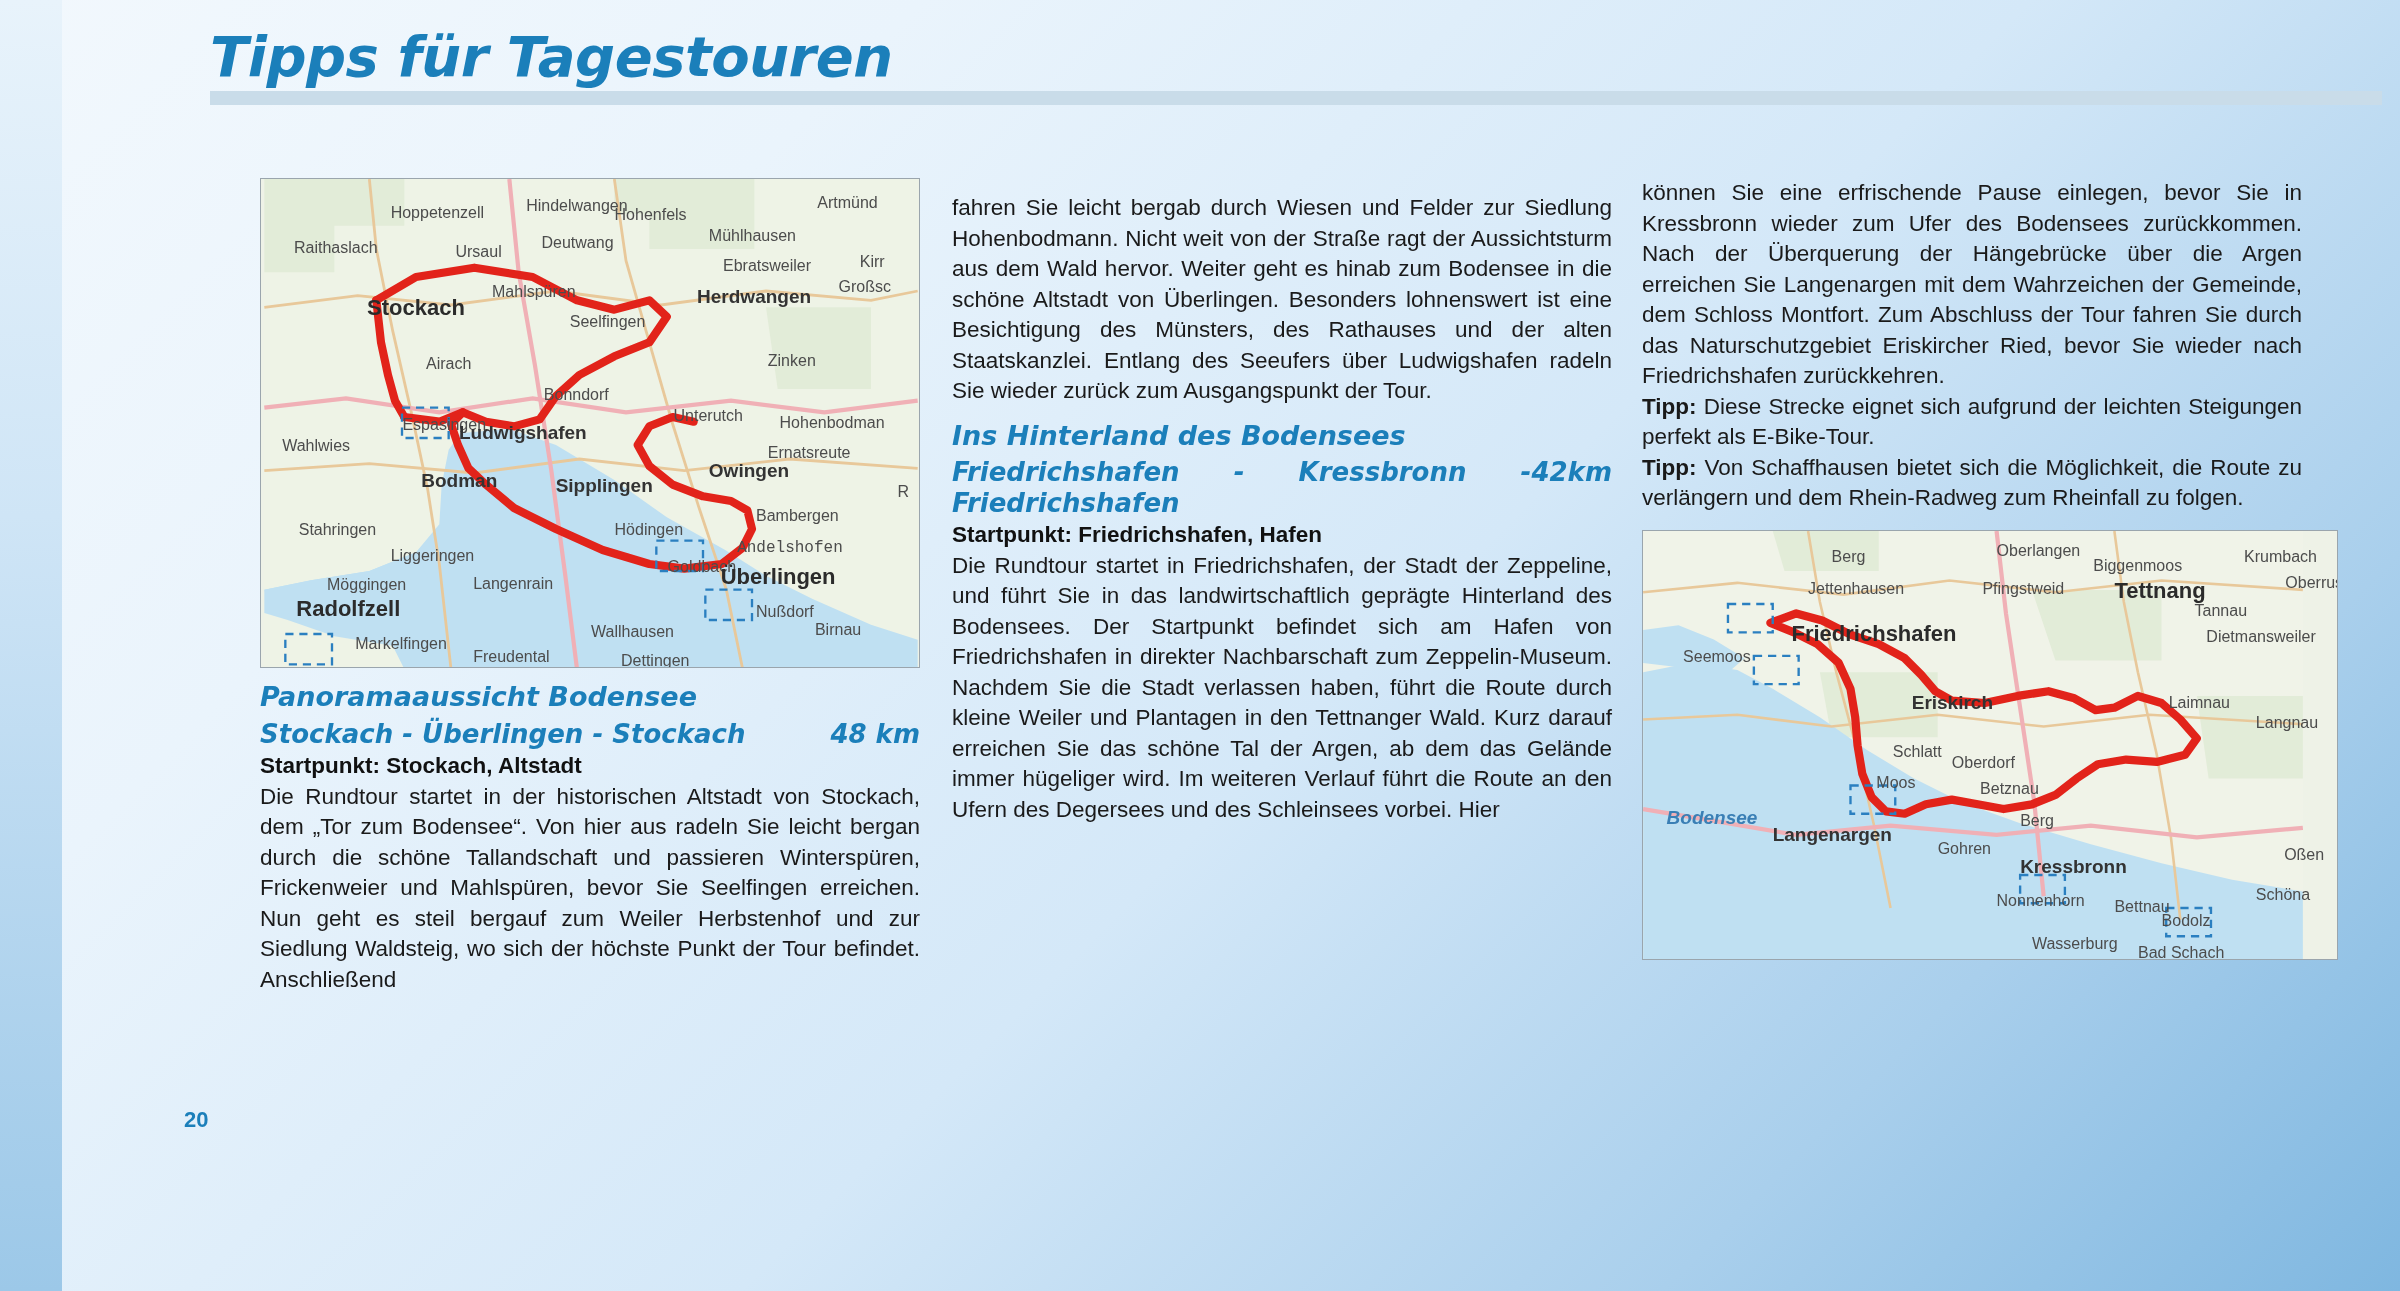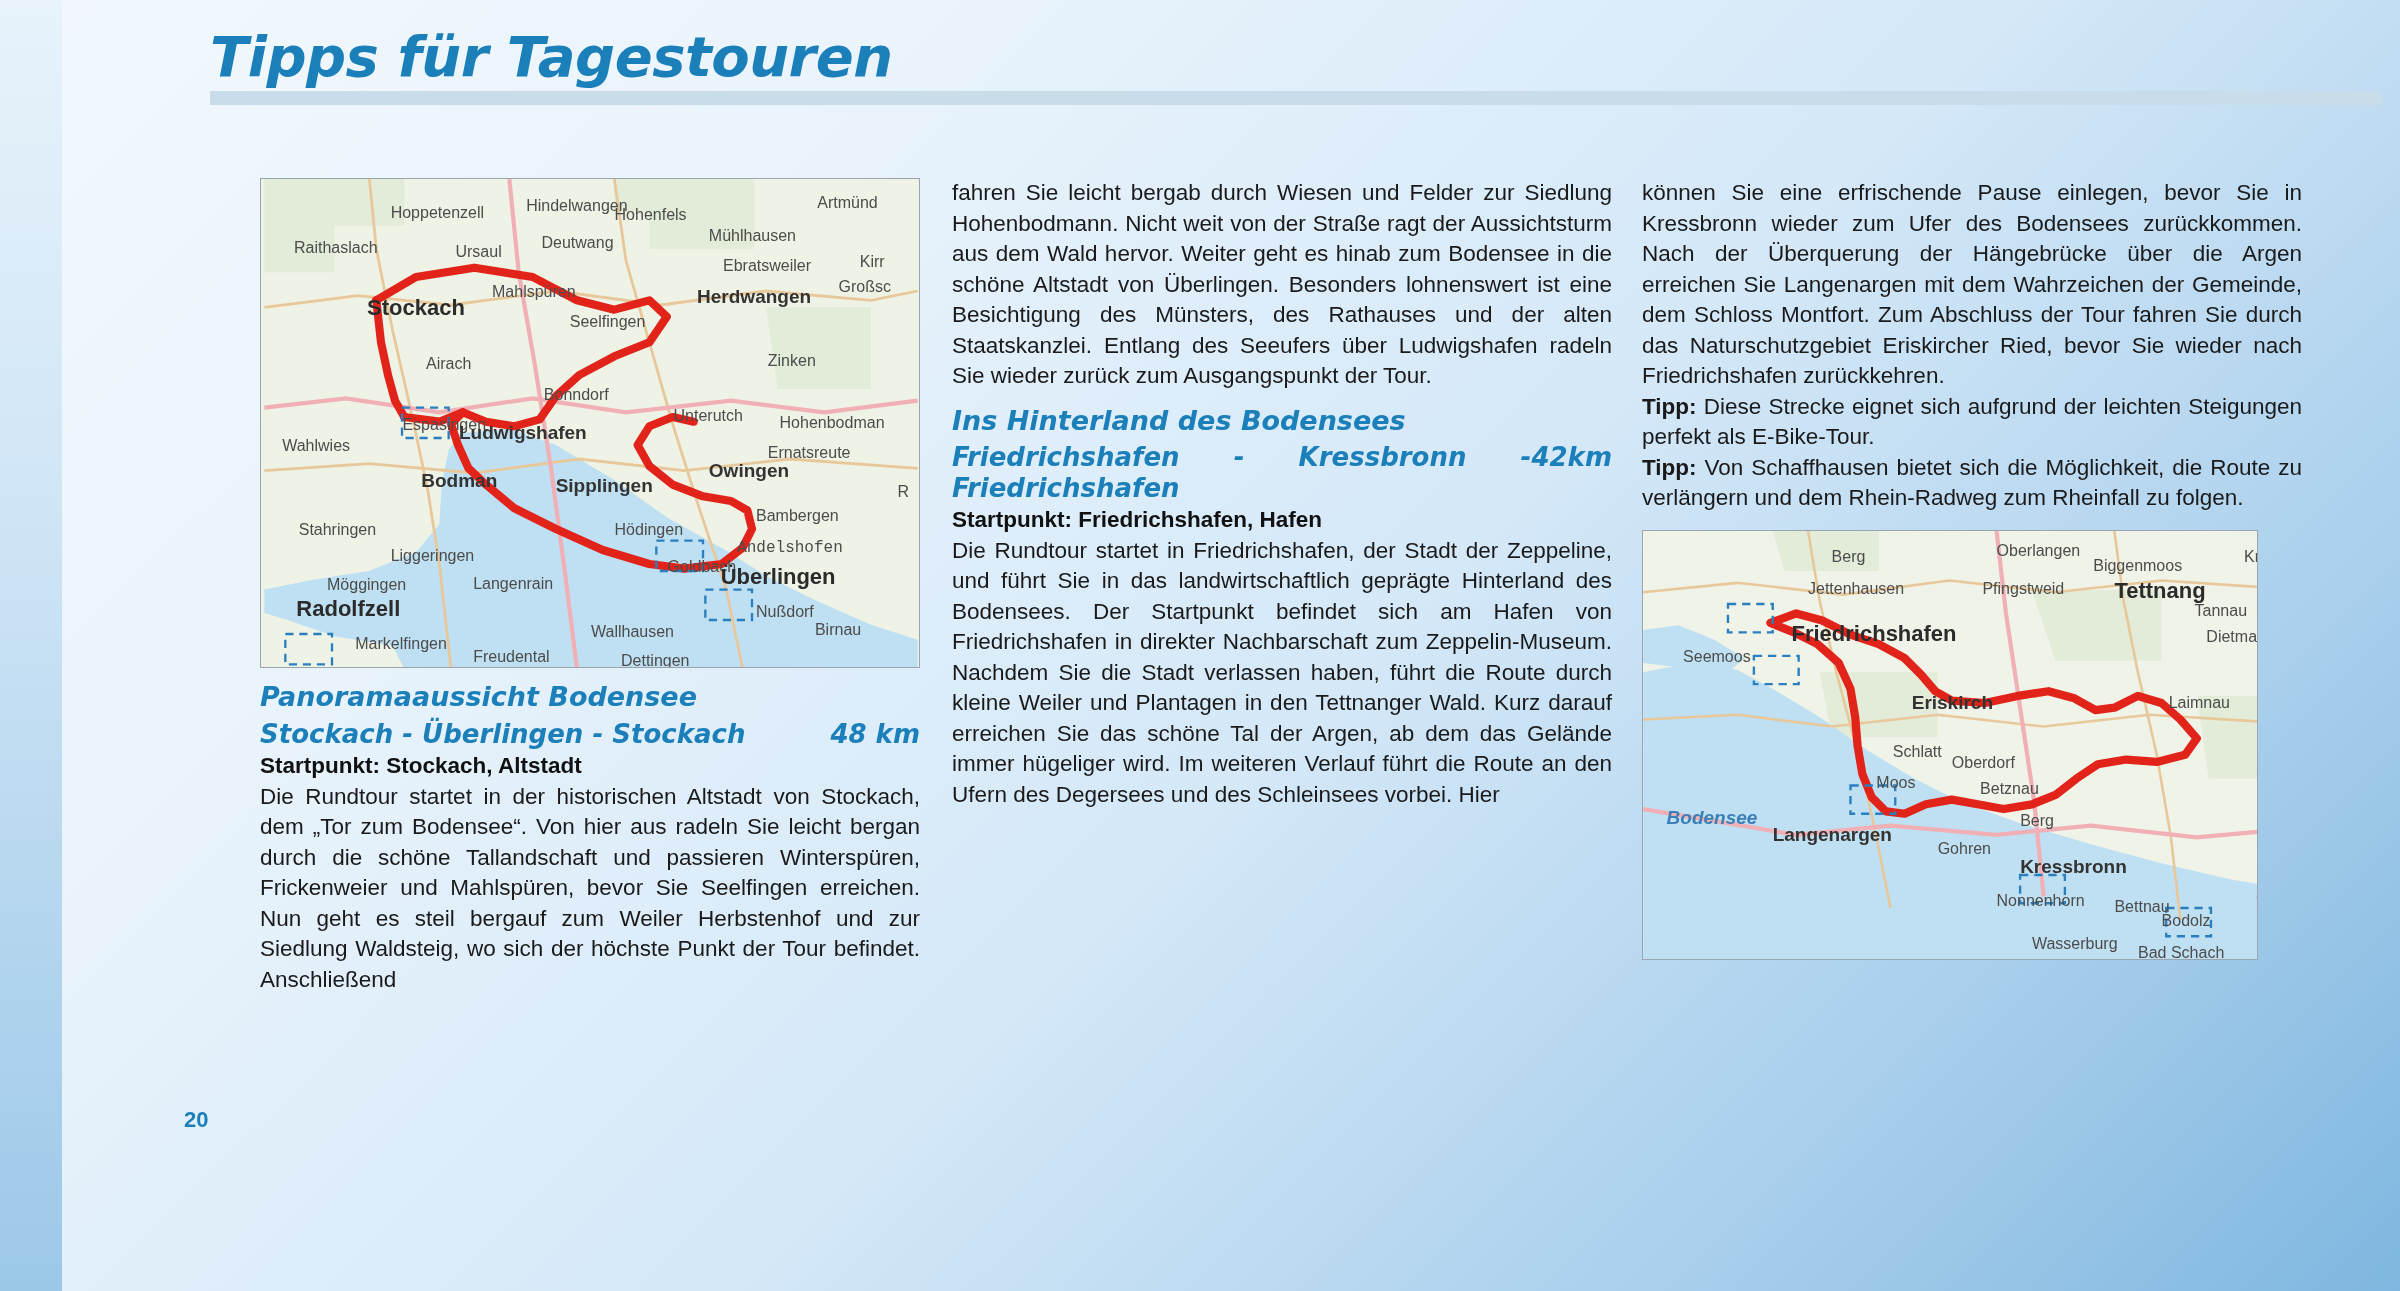--- a/index.html
+++ b/index.html
@@ -36,35 +36,35 @@
     background: #c9dce9;
   }
 
   
   .col {
     position: absolute; top: 178px;
     font-size: 22.5px; line-height: 30.5px; color: #1a1a1a;
     text-align: justify;
   }
   .col-1 { left: 198px; width: 660px; }
-  .col-2 { left: 890px; width: 660px; }
+  .col-2 { left: 890px; width: 660px; margin-top: 15px; }
   .col-3 { left: 1580px; width: 660px; }
 
   p { text-align: justify; text-justify: inter-word; }
   .body-text { margin-bottom: 0; }
 
   
   .map-box {
     border: 1px solid #9aa5ad;
     position: relative;
     overflow: hidden;
     background: #eef2e7;
   }
   .map-1 { width: 660px; height: 490px; }
-  .map-2 { width: 616px; height: 430px; }
+  .map-2 { width: 696px; height: 430px; }
 
   .map-label {
     position: absolute;
     font-size: 16px;
     color: #4c4c4c;
     white-space: nowrap;
     font-family: "Liberation Sans", sans-serif;
   }
   .map-label.big { font-size: 22px; color: #2b2b2b; font-weight: 700; }
   .map-label.med { font-size: 19px; color: #333; font-weight: 700; }

